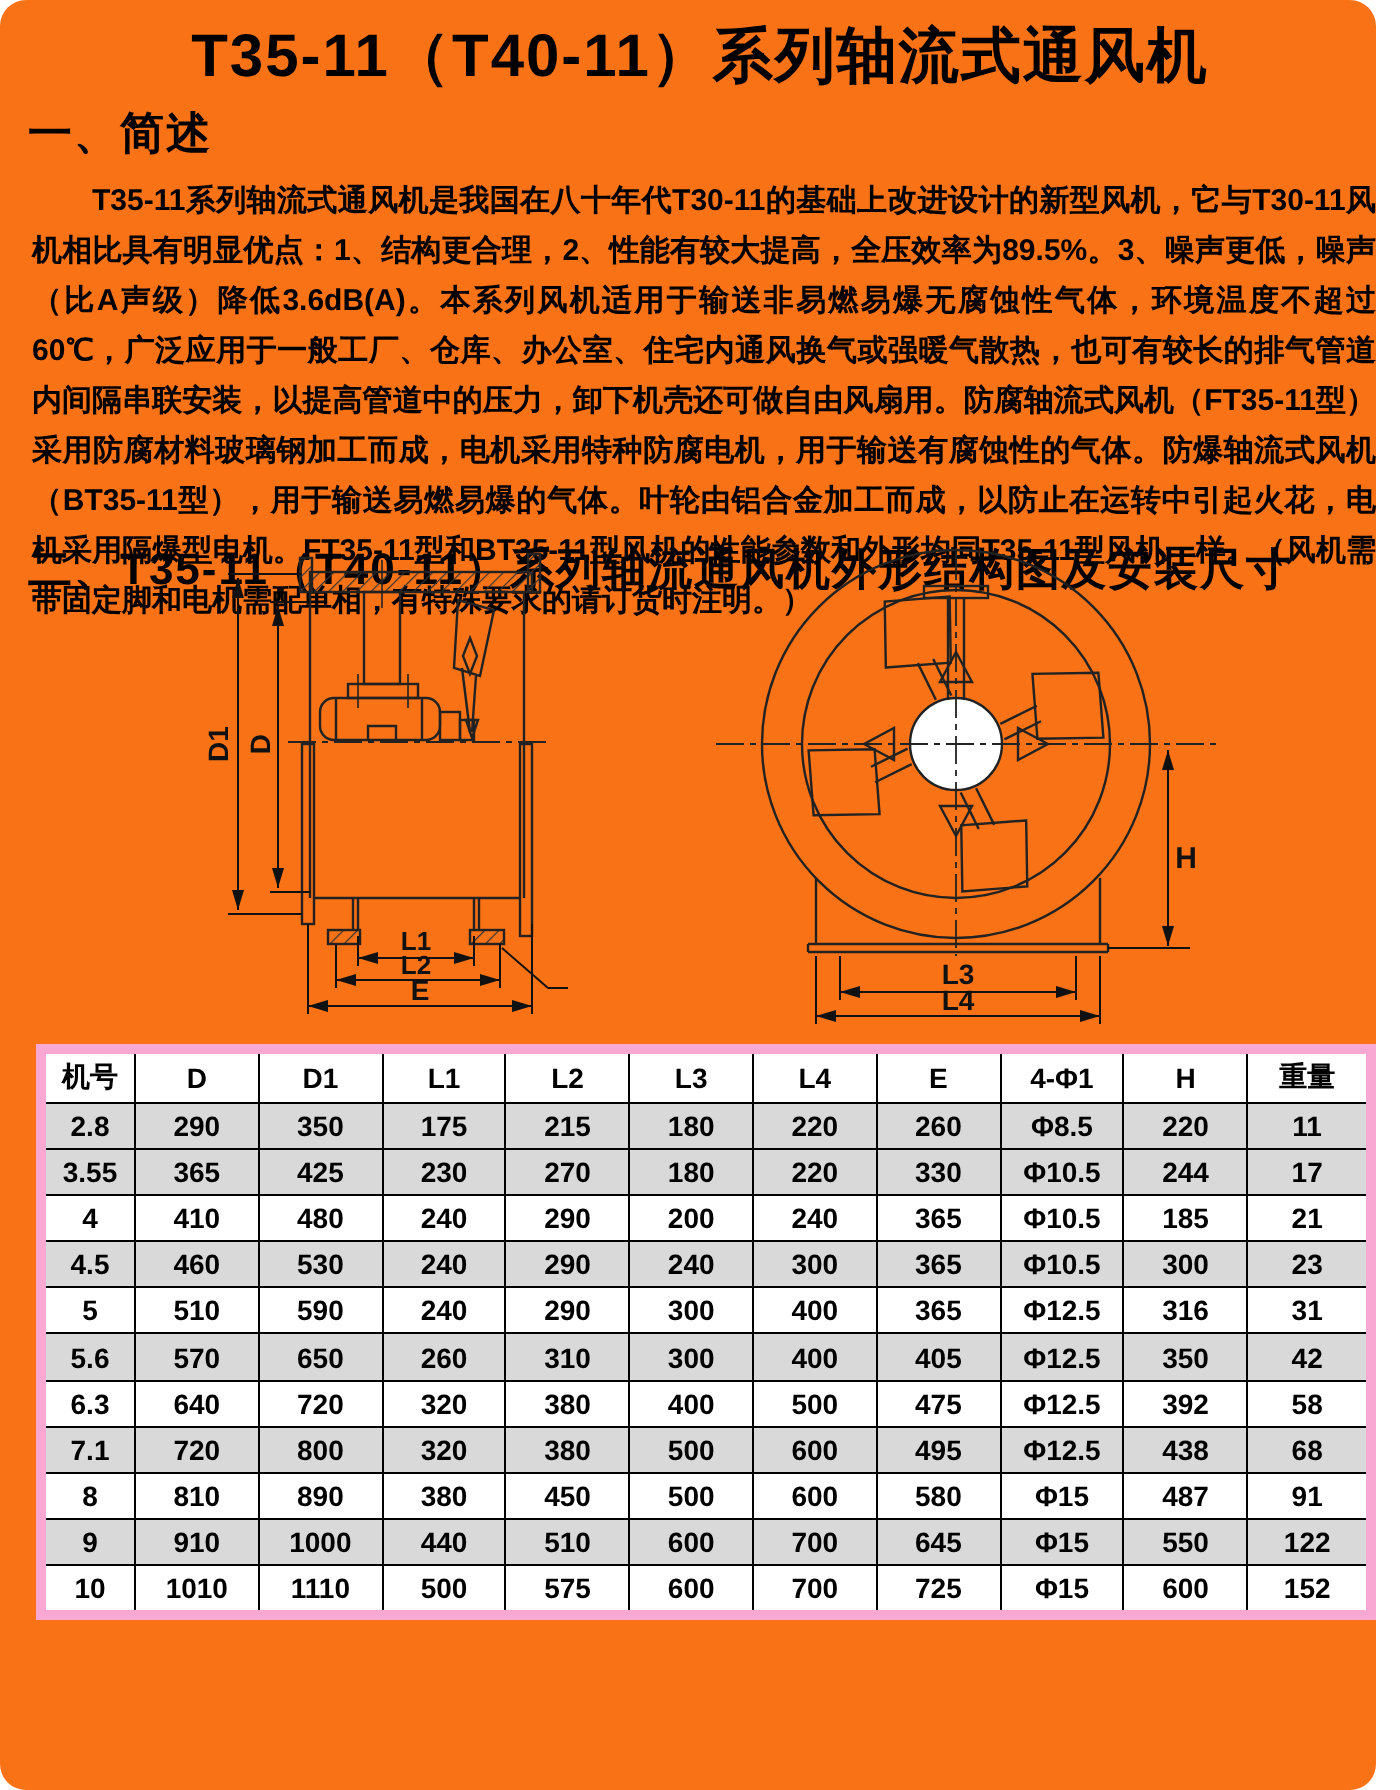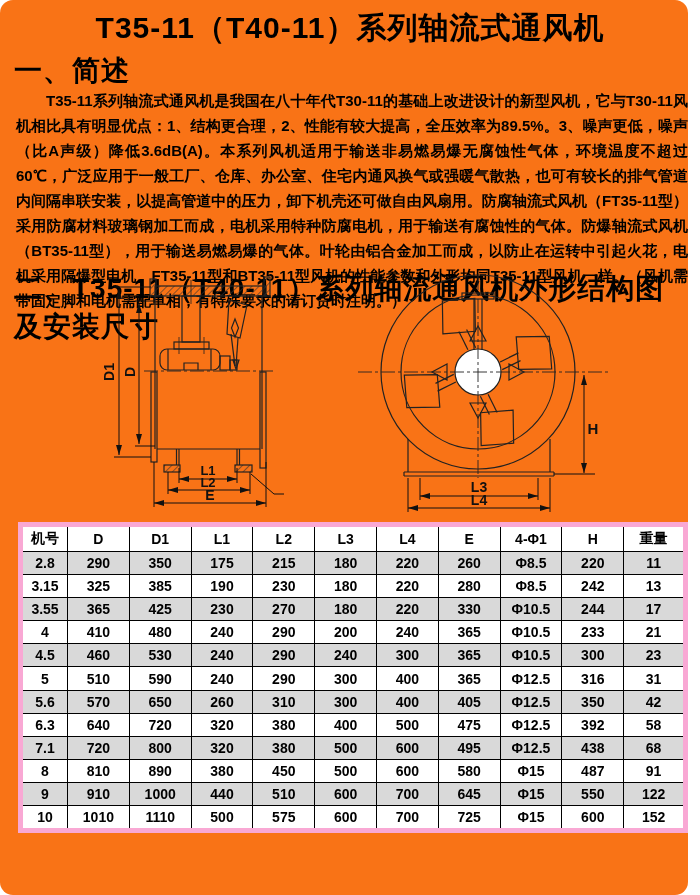--- a/index.html
+++ b/index.html
@@ -1,20 +1,20 @@
 <!DOCTYPE html>
 <html><head>
 <meta charset="utf-8">
 <style>
   html,body{margin:0;padding:0;background:#ffffff;}
   .page{position:relative;width:688px;height:895px;background:#f97316;
         font-family:"Liberation Sans",sans-serif;color:#000;overflow:hidden;border-radius:13px;}
   .doc-title{position:absolute;top:8px;left:0;width:700px;text-align:center;
              font-size:30px;font-weight:bold;letter-spacing:1px;}
-  .sec-heading{position:absolute;left:14px;font-size:28px;font-weight:bold;letter-spacing:1px;}
+  .sec-heading{position:absolute;left:14px;font-size:22px;font-weight:bold;letter-spacing:1px;}
   #sec1-heading{top:52px;}
   #sec2-heading{top:237px;margin-top:33px;}
   .overview{position:absolute;top:88px;left:16px;width:672px;
             font-size:15px;font-weight:bold;line-height:25px;
             text-align:justify;text-indent:2em;margin:0;}
   .drawing{position:absolute;}
   #side-view{left:18px;top:272px;}
   #front-view{left:348px;top:272px;}
   svg text{font-family:"Liberation Sans",sans-serif;font-weight:bold;fill:#111;}
   .dims-table{position:absolute;top:522px;left:18px;width:670px;
@@ -227,33 +227,20 @@
           <td>350</td>
           <td>175</td>
           <td>215</td>
           <td>180</td>
           <td>220</td>
           <td>260</td>
           <td>Φ8.5</td>
           <td>220</td>
           <td>11</td>
         </tr>
-        <tr>
-          <td>3.15</td>
-          <td>325</td>
-          <td>385</td>
-          <td>190</td>
-          <td>230</td>
-          <td>180</td>
-          <td>220</td>
-          <td>280</td>
-          <td>Φ8.5</td>
-          <td>242</td>
-          <td>13</td>
-        </tr>
         <tr class="shade">
           <td>3.55</td>
           <td>365</td>
           <td>425</td>
           <td>230</td>
           <td>270</td>
           <td>180</td>
           <td>220</td>
           <td>330</td>
           <td>Φ10.5</td>
@@ -263,21 +250,21 @@
         <tr>
           <td>4</td>
           <td>410</td>
           <td>480</td>
           <td>240</td>
           <td>290</td>
           <td>200</td>
           <td>240</td>
           <td>365</td>
           <td>Φ10.5</td>
-          <td>233</td>
+          <td>185</td>
           <td>21</td>
         </tr>
         <tr class="shade">
           <td>4.5</td>
           <td>460</td>
           <td>530</td>
           <td>240</td>
           <td>290</td>
           <td>240</td>
           <td>300</td>

